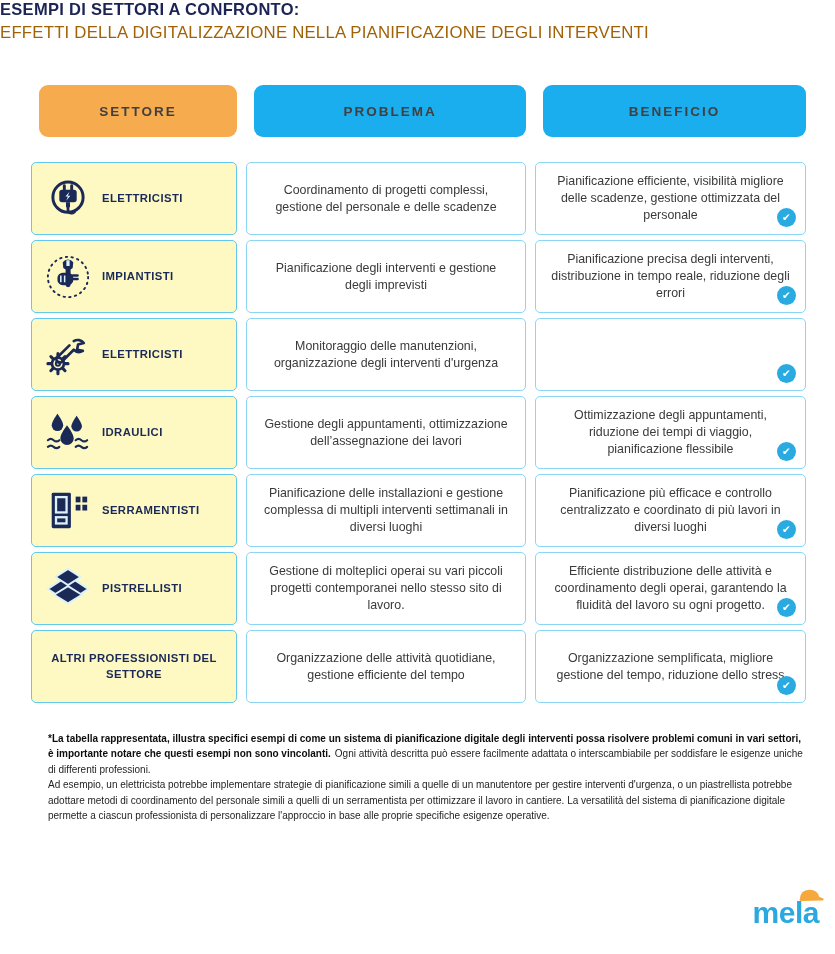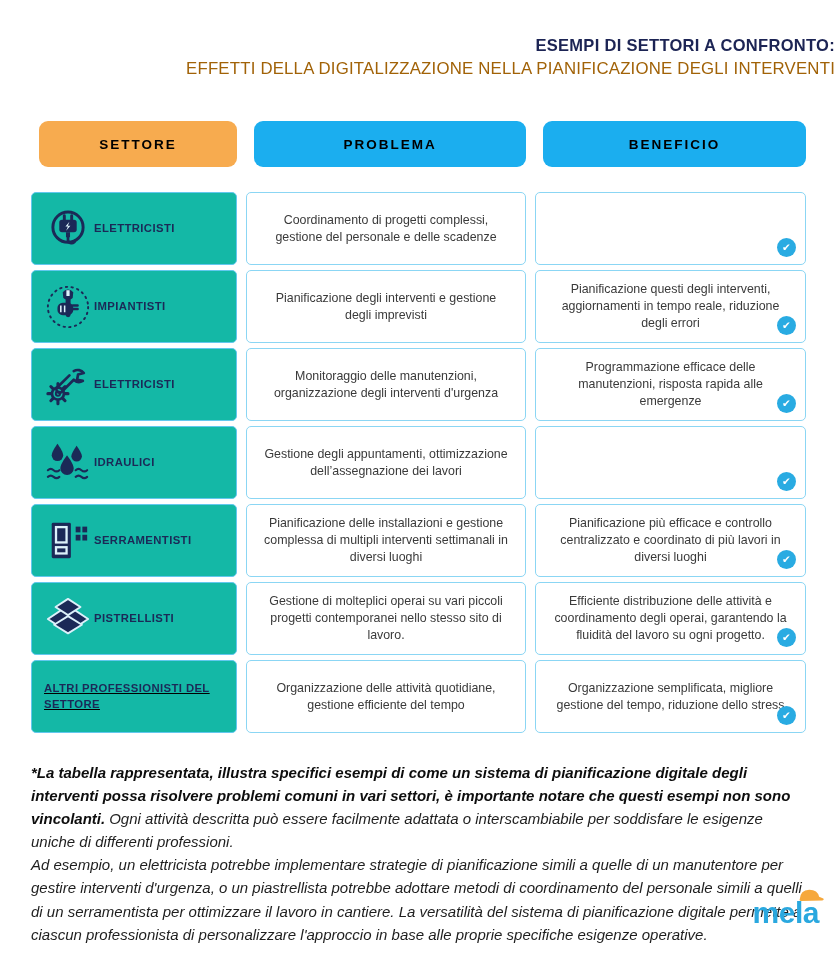--- a/index.html
+++ b/index.html
@@ -3,59 +3,59 @@
 <meta charset="utf-8">
 <style>
   html,body{margin:0;padding:0;}
   body{
     width:835px;height:954px;background:#ffffff;position:relative;overflow:hidden;
     font-family:"Liberation Sans", sans-serif;
   }
   .page{position:relative;width:835px;height:954px;}
 
   
-  .title-block{padding-top:36px;text-align:right;}
+  .title-block{text-align:left;}
   .title-line1{font-size:16.5px;font-weight:800;letter-spacing:.3px;color:#1C2454;margin:0 0 4px 0;}
   .title-line2{font-size:16.8px;font-weight:500;letter-spacing:.2px;color:#a16207;margin:0;}
 
   
   .grid{display:grid;grid-template-columns:206px 280px 271px;column-gap:9px;margin:0 30px 0 31px;}
 
   
   .header-row{margin-top:42px;}
-  .hdr{height:46px;border-radius:9px;display:flex;align-items:center;justify-content:center;
-       color:#000000;font-weight:700;font-size:13.5px;letter-spacing:2px;margin-left:8px;}
+  .hdr{height:52px;border-radius:9px;display:flex;align-items:center;justify-content:center;
+       color:#404040;font-weight:700;font-size:13.5px;letter-spacing:2px;margin-left:8px;}
   .hdr-orange{background:#F7AB4F;}
   .hdr-blue{background:#1BAEEF;}
 
   
   .rows{margin-top:25px;row-gap:5px;}
   .row{display:contents;}
   .cell{min-height:73px;border-radius:5px;box-sizing:border-box;}
   .sector-cell{
-    background:#14b8a6;border:1.6px solid #62C8EE;
-    display:flex;align-items:center;padding:6px 8px 6px 10px;
-  }
-  .sector-cell.no-icon{justify-content:center;text-align:left;padding:6px 12px;text-decoration:underline;}
+    background:#fef9c3;border:1.6px solid #62C8EE;
+    display:flex;align-items:center;gap:8px;padding:6px 8px 6px 10px;
+  }
+  .sector-cell.no-icon{justify-content:center;text-align:center;padding:6px 12px;}
   .icon-box{width:52px;min-width:52px;display:flex;align-items:center;justify-content:center;}
   .sector-label{font-size:11.3px;font-weight:700;letter-spacing:.4px;color:#1B2957;line-height:1.35;}
   .text-cell{
     background:#fff;border:1.6px solid #8BD6F4;position:relative;
     display:flex;align-items:center;justify-content:center;text-align:center;
     padding:6px 14px;font-size:12.4px;color:#3A3A3A;line-height:1.36;
   }
   .check{
     position:absolute;right:9px;bottom:7px;width:19px;height:19px;border-radius:50%;
     background:#29ABE2;color:#fff;display:flex;align-items:center;justify-content:center;
   }
   .check::before{content:"\2714";font-size:10.5px;line-height:1;}
 
   
   .footnote{
-    margin:28px 30px 0 31px;font-style:italic;font-size:15px;line-height:1.54;color:#1E1E1E;
+    margin:28px 30px 0 48px;font-size:10px;line-height:1.54;color:#1E1E1E;
   }
   .footnote strong{font-weight:700;color:#0D0D0D;}
   .footnote .reg{margin-left:4px;}
 
   
   .logo{position:absolute;right:16px;bottom:26px;font-weight:700;font-size:30px;
         color:#2AA8DF;letter-spacing:-.5px;line-height:1;}
   .logo .logo-a{position:relative;display:inline-block;}
   .logo-hat{position:absolute;top:-10px;left:-5px;width:27px;height:15px;}
 
@@ -89,41 +89,42 @@
             <rect x="26.4" y="8" width="3.2" height="8" rx="1.6" fill="#1B2957"></rect>
             <rect x="14.5" y="14" width="19" height="13.5" rx="3" fill="#1B2957"></rect>
             <path d="M25.6 16.2 L21.2 21.2 h2.7 l-1.9 4.6 4.6-5.3 h-2.8 z" fill="#DCF1FA"></path>
             <rect x="21.8" y="27.5" width="4.4" height="5.5" fill="#1B2957"></rect>
           </svg>
         </span>
         <span class="sector-label">ELETTRICISTI</span>
       </div>
       <div class="cell text-cell">Coordinamento di progetti complessi, gestione del personale e delle scadenze</div>
       <div class="cell text-cell">
+        <span>Pianificazione efficiente, visibilità migliore delle scadenze, gestione ottimizzata del personale</span>
         <span class="check"></span>
       </div>
     </div>
 
     <div class="row">
       <div class="cell sector-cell">
         <span class="icon-box">
           <svg class="icn" width="46" height="46" viewBox="0 0 48 48">
             <circle cx="24" cy="24" r="21" fill="none" stroke="#1B2957" stroke-width="2" stroke-dasharray="1.5 4.5" stroke-linecap="round"></circle>
             <path d="M18.5 8.5 a7 7 0 0 1 11 0 l-.6 6 -2.2 1.6 v16 a2.6 2.6 0 0 1 -5.2 0 v-16 L19.1 14.5 Z" fill="#1B2957"></path>
             <path d="M24 6.5 v6" stroke="#DCF1FA" stroke-width="3.4"></path>
             <rect x="13" y="19.5" width="16.5" height="13" rx="5.5" fill="#1B2957"></rect>
             <path d="M29 22.5 h5 M29 26 h5" stroke="#1B2957" stroke-width="2.6" stroke-linecap="round"></path>
             <path d="M16.5 22.5 v7 M20.5 22.5 v7" stroke="#DCF1FA" stroke-width="1.6"></path>
           </svg>
         </span>
         <span class="sector-label">IMPIANTISTI</span>
       </div>
       <div class="cell text-cell">Pianificazione degli interventi e gestione degli imprevisti</div>
       <div class="cell text-cell">
-        <span>Pianificazione questi degli interventi, aggiornamenti in tempo reale, riduzione degli errori</span>
+        <span>Pianificazione precisa degli interventi, distribuzione in tempo reale, riduzione degli errori</span>
         <span class="check"></span>
       </div>
     </div>
 
     <div class="row">
       <div class="cell sector-cell">
         <span class="icon-box">
           <svg class="icn" width="46" height="46" viewBox="0 0 48 48">
             <g fill="none" stroke="#1B2957" stroke-width="2.8" stroke-linecap="round" stroke-linejoin="round">
               <path d="M30 9.5 a8 8 0 0 1 10.5 2 l-6 1.5 -1 5.5 6 1.2 a8 8 0 0 1 -9.5 -1.2 L17.5 31 a3.2 3.2 0 0 1 -4.6 -4.6 L25.5 14"></path>
@@ -132,21 +133,20 @@
               <path d="M13.5 25.5 v-3 M13.5 40.5 v3 M6 33 h-3 M21 33 h3 M8.2 27.7 l-2.1-2.1 M18.8 38.3 l2.1 2.1 M8.2 38.3 l-2.1 2.1 M18.8 27.7 l2.1-2.1"></path>
             </g>
             <circle cx="13.5" cy="33" r="6.2" fill="none" stroke="#1B2957" stroke-width="2.8"></circle>
             <circle cx="13.5" cy="33" r="2.2" fill="none" stroke="#1B2957" stroke-width="2"></circle>
           </svg>
         </span>
         <span class="sector-label">ELETTRICISTI</span>
       </div>
       <div class="cell text-cell">Monitoraggio delle manutenzioni, organizzazione degli interventi d'urgenza</div>
       <div class="cell text-cell">
-        <span>Programmazione efficace delle manutenzioni, risposta rapida alle emergenze</span>
         <span class="check"></span>
       </div>
     </div>
 
     <div class="row">
       <div class="cell sector-cell">
         <span class="icon-box">
           <svg class="icn" width="46" height="46" viewBox="0 0 48 48">
             <g fill="#1B2957">
               <path d="M13 4 C13 4 7 12 7 16 a6 6 0 0 0 12 0 C19 12 13 4 13 4 Z"></path>
@@ -158,20 +158,21 @@
               <path d="M32 31.5 q3 -2.6 6 0 q3 2.6 6 0"></path>
               <path d="M3 38.5 q3 -2.6 6 0 q3 2.6 6 0"></path>
               <path d="M32 38.5 q3 -2.6 6 0 q3 2.6 6 0"></path>
             </g>
           </svg>
         </span>
         <span class="sector-label">IDRAULICI</span>
       </div>
       <div class="cell text-cell">Gestione degli appuntamenti, ottimizzazione dell’assegnazione dei lavori</div>
       <div class="cell text-cell">
+        <span>Ottimizzazione degli appuntamenti, riduzione dei tempi di viaggio, pianificazione flessibile</span>
         <span class="check"></span>
       </div>
     </div>
 
     <div class="row">
       <div class="cell sector-cell">
         <span class="icon-box">
           <svg class="icn" width="46" height="46" viewBox="0 0 48 48">
             <g fill="#1B2957">
               <rect x="7" y="5" width="20" height="37" rx="1.5"></rect>

